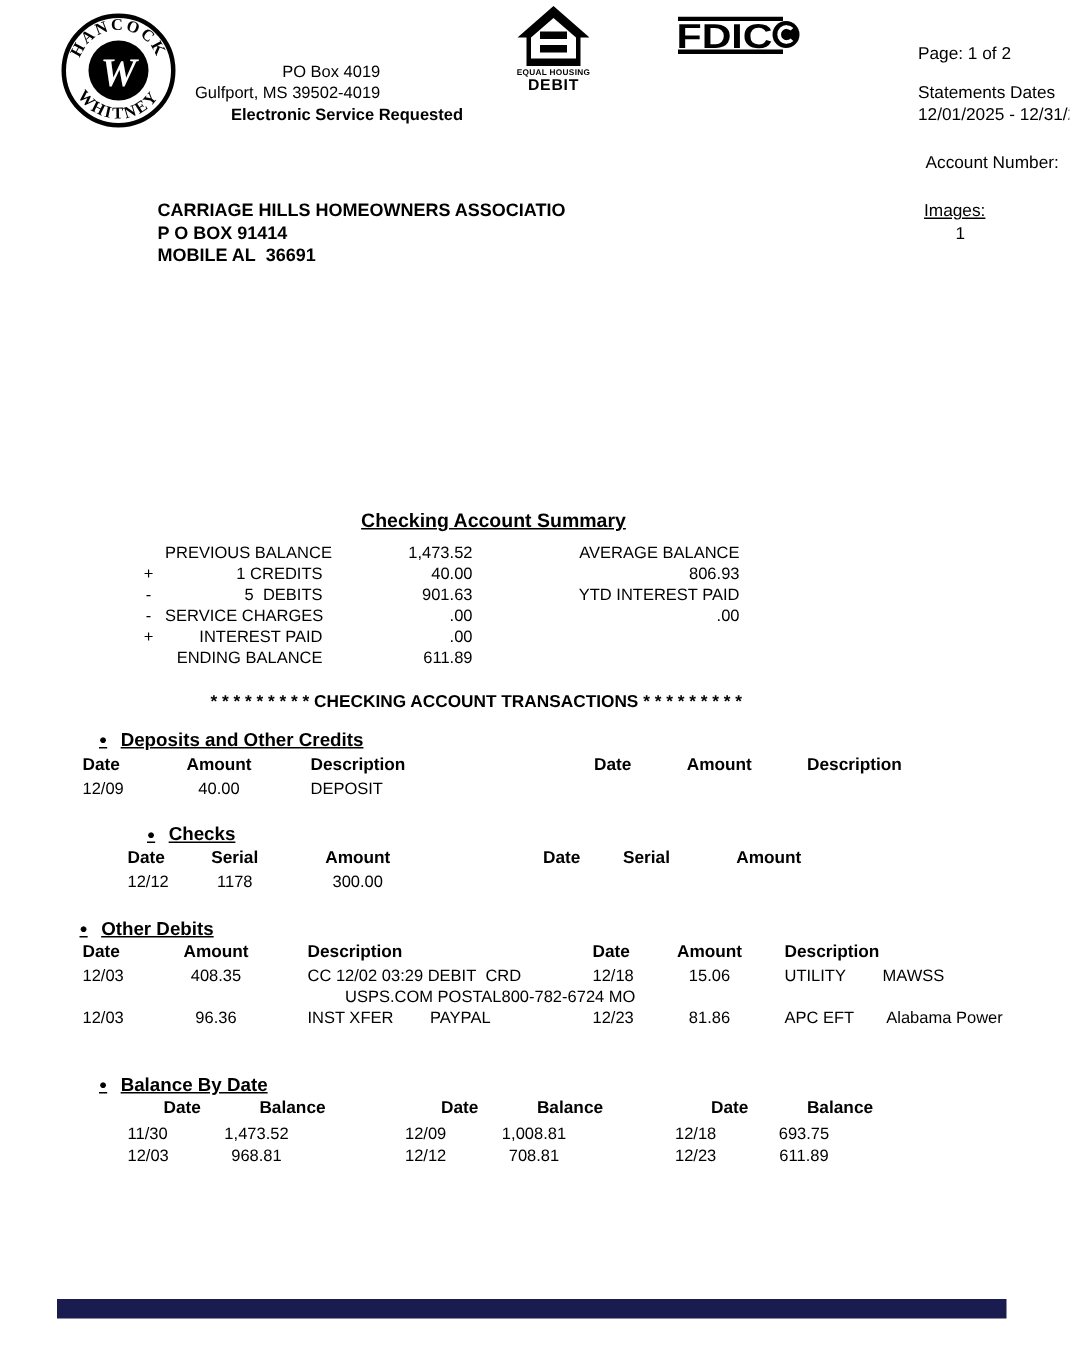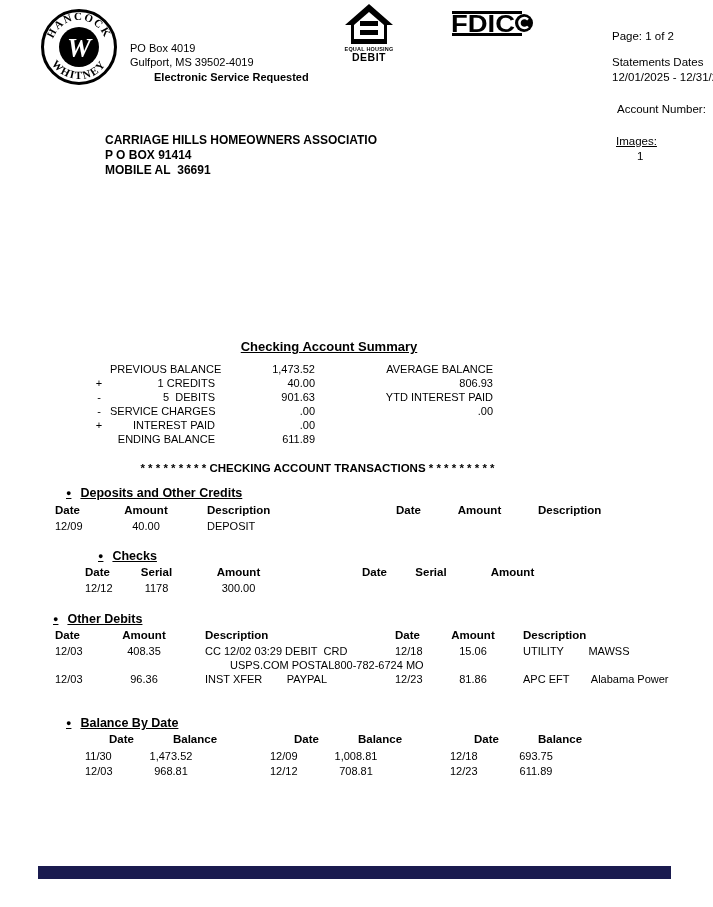--- a/index.html
+++ b/index.html
@@ -3,21 +3,21 @@
 <meta charset="utf-8">
 <style>
   html,body{margin:0;padding:0;background:#fff;}
   #page{position:relative;width:713px;height:907px;background:#ffffff;overflow:hidden;
         font-family:"Liberation Sans",sans-serif;color:#000;}
   .abs{position:absolute;}
   .b{font-weight:bold;padding-left:24px;}
   .u{text-decoration:underline;}
 
   
-  #bank-address{left:130px;top:41px;font-size:11px;line-height:14px;}
+  #bank-address{left:130px;top:41px;font-size:11px;line-height:14px;text-align:right;}
   #service-note{left:130px;top:71px;font-size:11px;}
   #ehl{left:340px;top:4px;width:58px;text-align:center;}
   #ehl .l1{font-size:5.5px;line-height:6px;font-weight:bold;letter-spacing:.2px;}
   #ehl .l2{font-size:10.5px;line-height:11px;font-weight:bold;letter-spacing:.5px;}
   #meta{left:565px;top:29px;font-size:11.5px;line-height:15px;}
   #meta div{white-space:nowrap;margin-left:47px;}
   #stmt-dates{margin-top:11px;}
   #acct-label{margin-top:17px;padding-left:5px;}
   #images-label{margin-top:17px;padding-left:4px;text-decoration:underline;}
   #images-value{padding-left:25px;}

